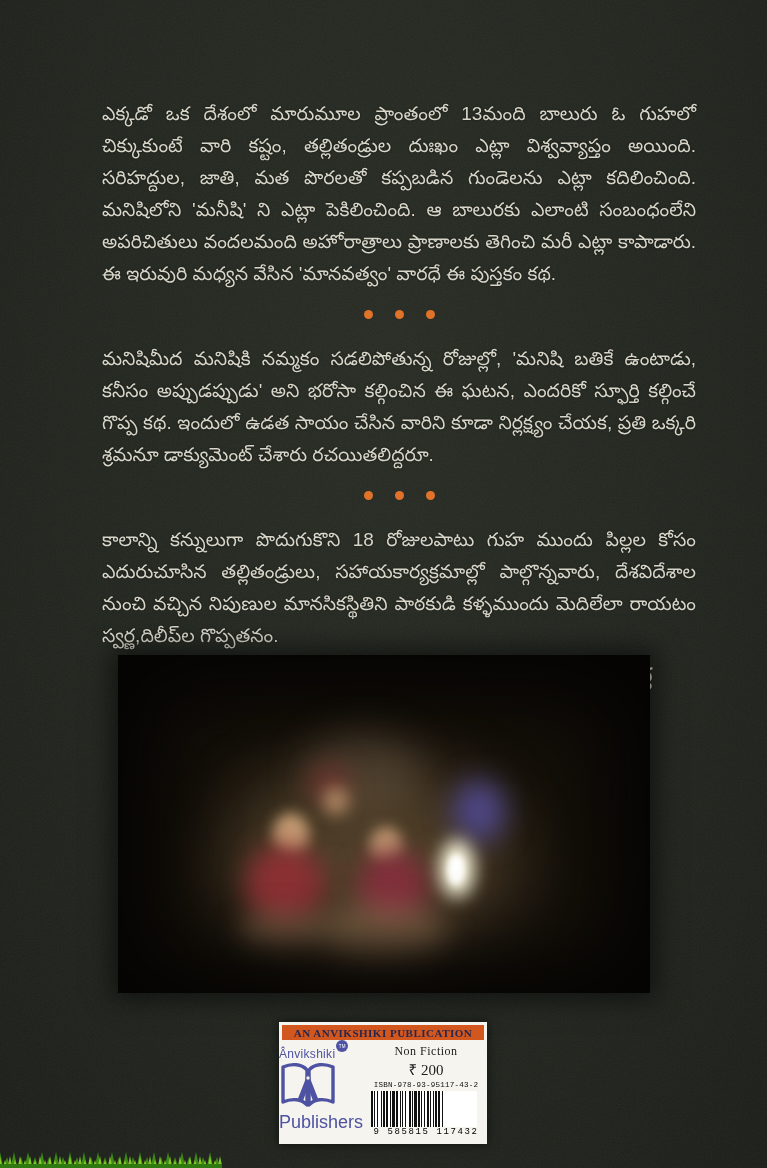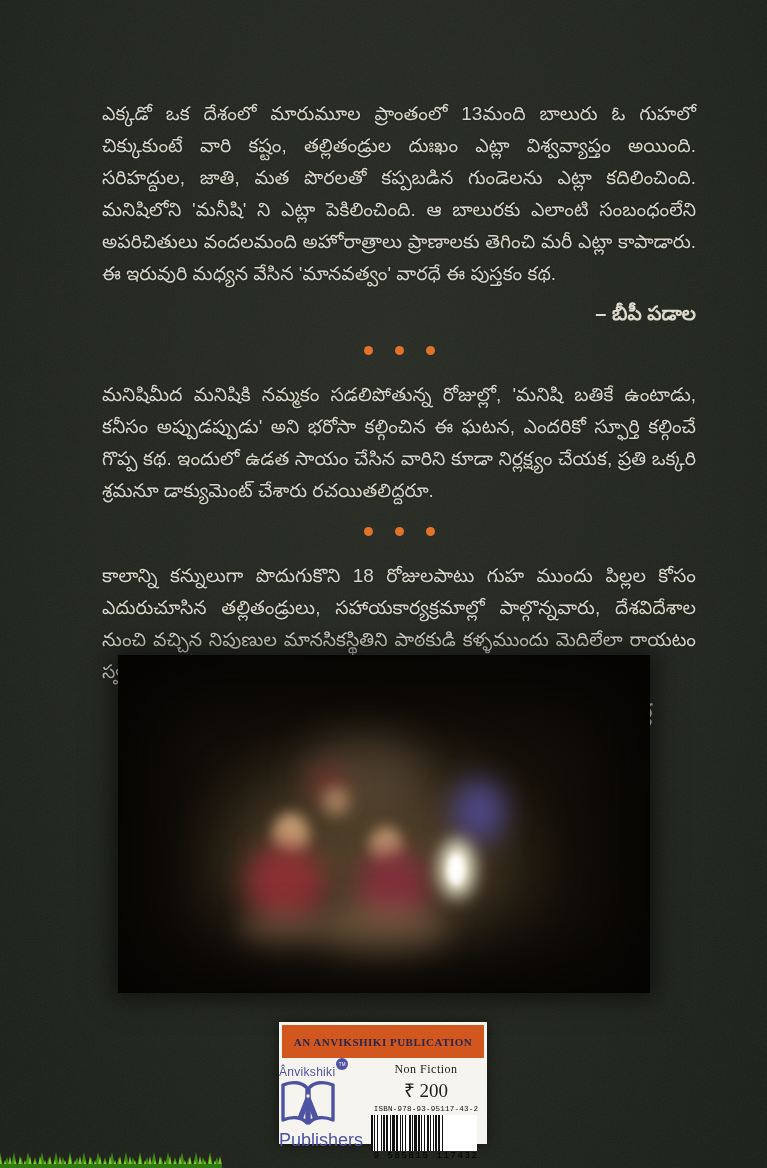--- a/index.html
+++ b/index.html
@@ -46,36 +46,36 @@
   .b-legs   {left:200px;top:250px;width:130px;height:55px;background:rgba(176,138,100,.55);filter:blur(14px);}
   .b-arm    {left:120px;top:255px;width:90px;height:40px;background:rgba(160,124,92,.5);filter:blur(12px);}
   .photo .vignette{position:absolute;inset:0;box-shadow:inset 0 0 70px 45px rgba(5,4,3,.9);}
 
   
   .pubbox{
     position:absolute;left:279px;top:1022px;width:208px;height:122px;
     background:#f5f4ee;box-shadow:0 0 10px rgba(0,0,0,.6);
   }
   .banner{
-    margin:3px 3px 0;height:33px;background:#d2571f;
+    margin:3px 3px 0;height:15px;background:#d2571f;
     color:#26264e;font-family:"Liberation Serif", serif;font-weight:bold;
     font-size:11px;letter-spacing:.5px;display:flex;align-items:center;justify-content:center;
     white-space:nowrap;
   }
   .pubbody{display:flex;height:94px;}
   .logo-col{width:86px;display:flex;flex-direction:column;align-items:flex-start;padding-top:7px;}
   .logo-name{position:relative;color:#4e52a2;font-size:12px;letter-spacing:.3px;}
   .tm-circle{
     position:absolute;right:-13px;top:-7px;width:12px;height:12px;border-radius:50%;
     background:#4e52a2;color:#fff;font-size:4.5px;display:flex;align-items:center;justify-content:center;
   }
   .logo-sub{color:#4e52a2;font-size:18px;margin-top:1px;}
   .price-col{flex:1;text-align:center;padding-top:4px;font-family:"Liberation Serif", serif;color:#1c1c1c;}
   .category{font-size:12px;letter-spacing:.5px;}
-  .price{font-size:19px;margin-top:0;}
+  .price{font-size:15px;margin-top:0;}
   .isbn{font-family:"Liberation Mono", monospace;font-size:7.6px;letter-spacing:.2px;margin-top:2px;color:#111;white-space:nowrap;}
   .barcode{height:36px;margin:2px 10px 0 6px;display:flex;align-items:stretch;background:#fff;}
   .barcode b{display:block;height:100%;}
   .bdigits{font-family:"Liberation Mono", monospace;font-size:9px;letter-spacing:1.6px;color:#000;margin-top:0;white-space:nowrap;}
 
   
   .watermark{position:absolute;left:0;bottom:0;width:222px;height:74px;}
   .wm-text{
     position:absolute;left:2px;bottom:10px;
     font-size:42px;font-weight:bold;line-height:1;letter-spacing:-2px;
@@ -91,21 +91,20 @@
 
   <svg class="noise">
     <filter id="nz">
         <feTurbulence type="fractalNoise" baseFrequency="0.8" numOctaves="2" stitchTiles="stitch"></feTurbulence>
       </filter>
     <rect width="100%" height="100%" filter="url(#nz)" opacity="0.07"></rect>
   </svg>
 
   <div class="blurbs">
     <p class="blurb">ఎక్కడో ఒక దేశంలో మారుమూల ప్రాంతంలో 13మంది బాలురు ఓ గుహలో చిక్కుకుంటే వారి కష్టం, తల్లితండ్రుల దుఃఖం ఎట్లా విశ్వవ్యాప్తం అయింది. సరిహద్దుల, జాతి, మత పొరలతో కప్పబడిన గుండెలను ఎట్లా కదిలించింది. మనిషిలోని 'మనీషి' ని ఎట్లా పెకిలించింది. ఆ బాలురకు ఎలాంటి సంబంధంలేని అపరిచితులు వందలమంది అహోరాత్రాలు ప్రాణాలకు తెగించి మరీ ఎట్లా కాపాడారు. ఈ ఇరువురి మధ్యన వేసిన 'మానవత్వం' వారధే ఈ పుస్తకం కథ.</p>
-    <div class="attrib a1">– బీపీ పడాల</div>
 
     <div class="dots">
         <i></i>
         <i></i>
         <i></i>
       </div>
 
     <p class="blurb">మనిషిమీద మనిషికి నమ్మకం సడలిపోతున్న రోజుల్లో, 'మనిషి బతికే ఉంటాడు, కనీసం అప్పుడప్పుడు' అని భరోసా కల్గించిన ఈ ఘటన, ఎందరికో స్ఫూర్తి కల్గించే గొప్ప కథ. ఇందులో ఉడత సాయం చేసిన వారిని కూడా నిర్లక్ష్యం చేయక, ప్రతి ఒక్కరి శ్రమనూ డాక్యుమెంట్ చేశారు రచయితలిద్దరూ.</p>
 
     <div class="dots">

